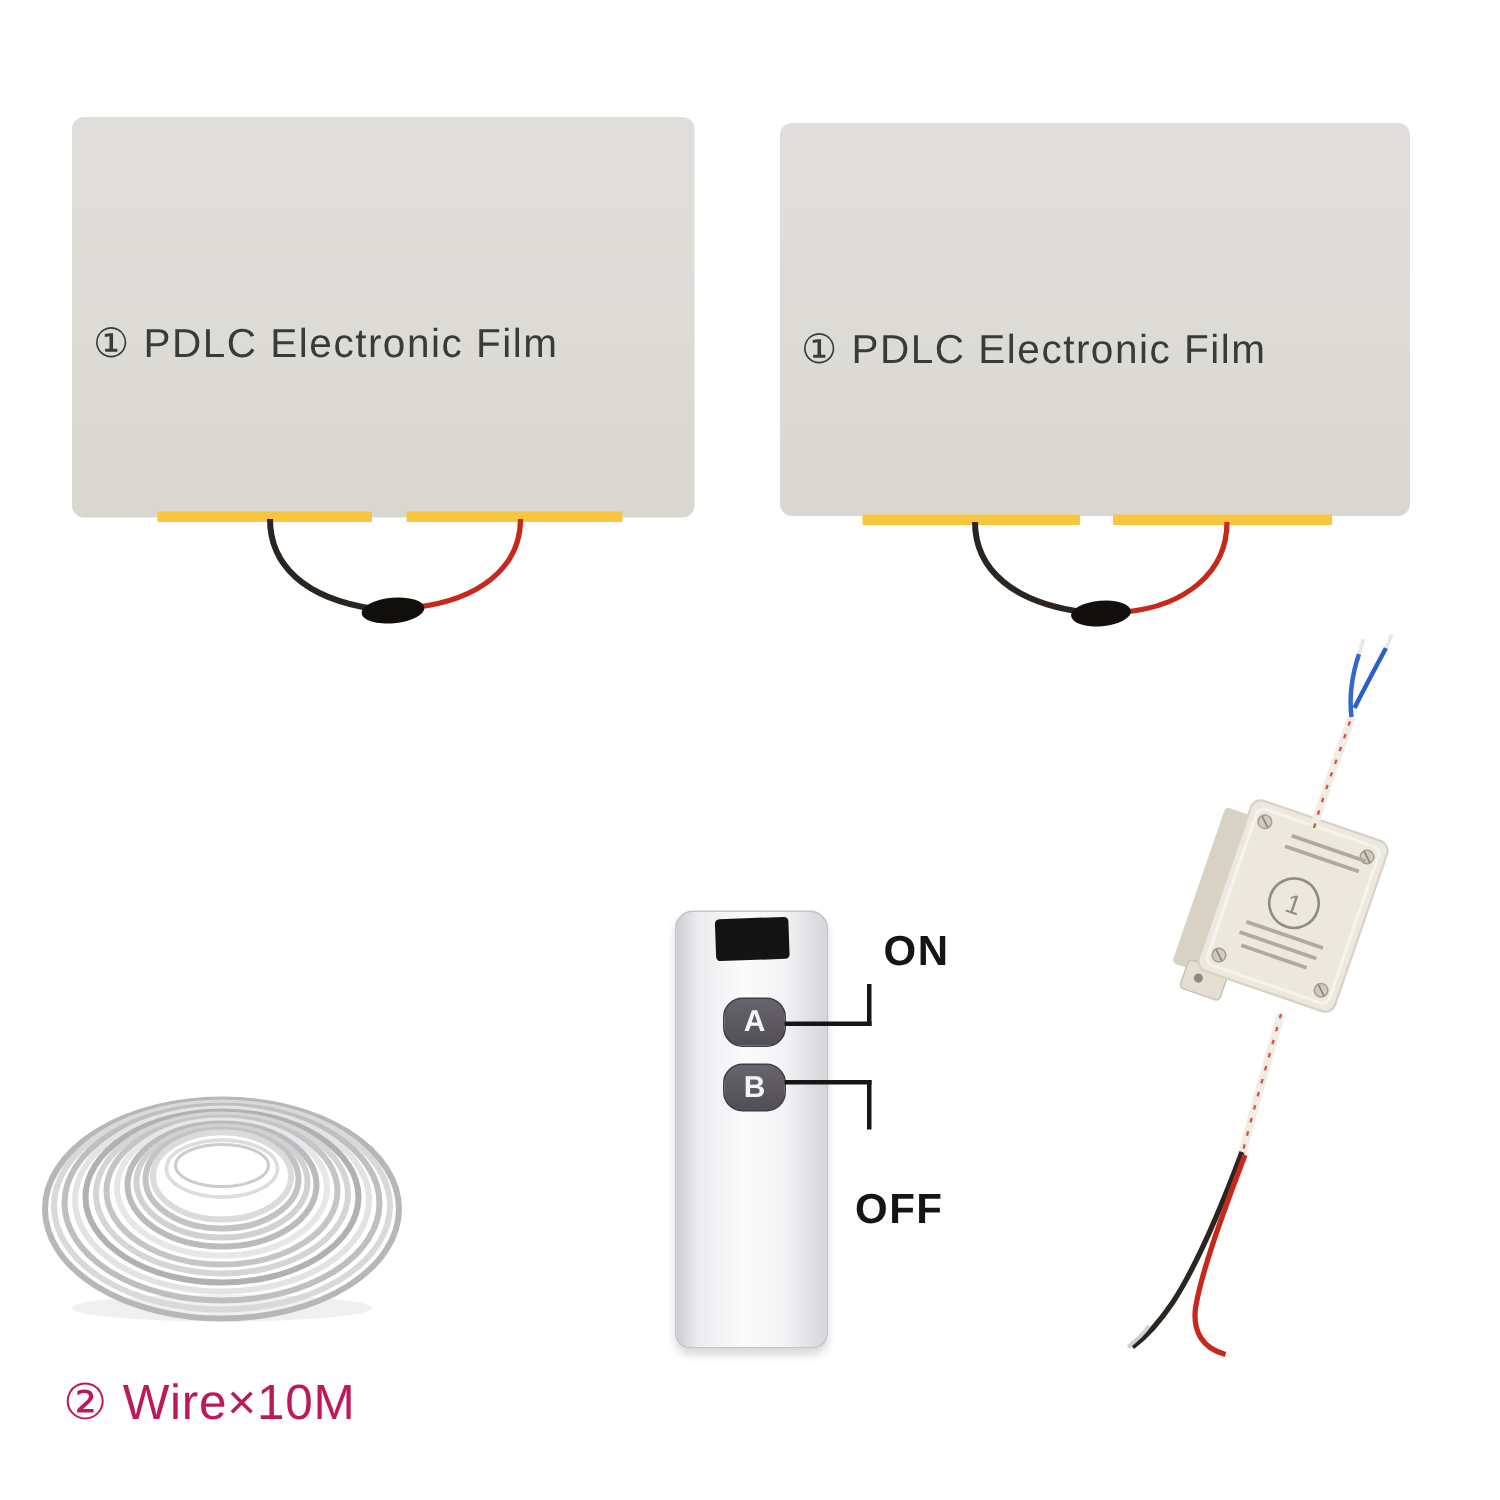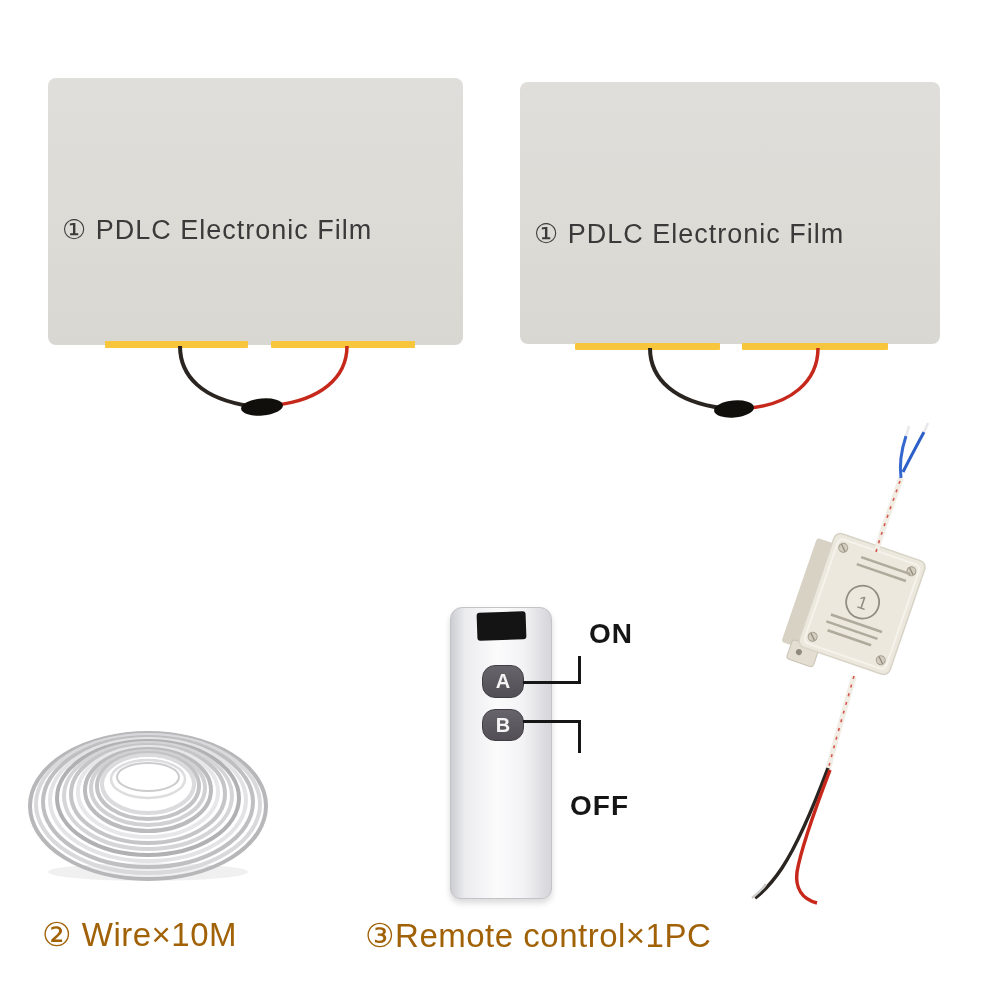--- a/index.html
+++ b/index.html
@@ -48,21 +48,21 @@
   
   .callout-label{position:absolute;font-size:28px;font-weight:bold;color:#151515;letter-spacing:1px;}
   .on-label{left:577px;top:618px;margin-left:12px;}
   .off-label{left:570px;top:790px;}
   .callout-line{position:absolute;background:#161616;}
   .on-line-v{left:578px;top:656px;width:3px;height:28px;}
   .on-line-h{left:523px;top:681px;width:58px;height:3px;}
   .off-line-h{left:523px;top:720px;width:58px;height:3px;}
   .off-line-v{left:578px;top:720px;width:3px;height:33px;}
   
-  .caption{position:absolute;font-size:33px;color:#a16207;white-space:nowrap;letter-spacing:0.5px;}
+  .caption{position:absolute;font-size:33px;color:#be185d;white-space:nowrap;letter-spacing:0.5px;}
   .cap-wire{left:42px;top:915px;}
   .cap-remote{left:365px;top:916px;}
   .cap-controller{left:731px;top:916px;}
 </style>
 </head>
 <body>
 
 <div class="canvas">
 
   <div class="film film1">
@@ -166,15 +166,14 @@
   </div>
 
   <div class="callout-label on-label">ON</div>
   <div class="callout-line on-line-v"></div>
   <div class="callout-line on-line-h"></div>
   <div class="callout-line off-line-h"></div>
   <div class="callout-line off-line-v"></div>
   <div class="callout-label off-label">OFF</div>
 
   <div class="caption cap-wire">② Wire×10M</div>
-  <div class="caption cap-remote">③Remote control×1PC</div>
 
 </div>
 
 </body></html>

